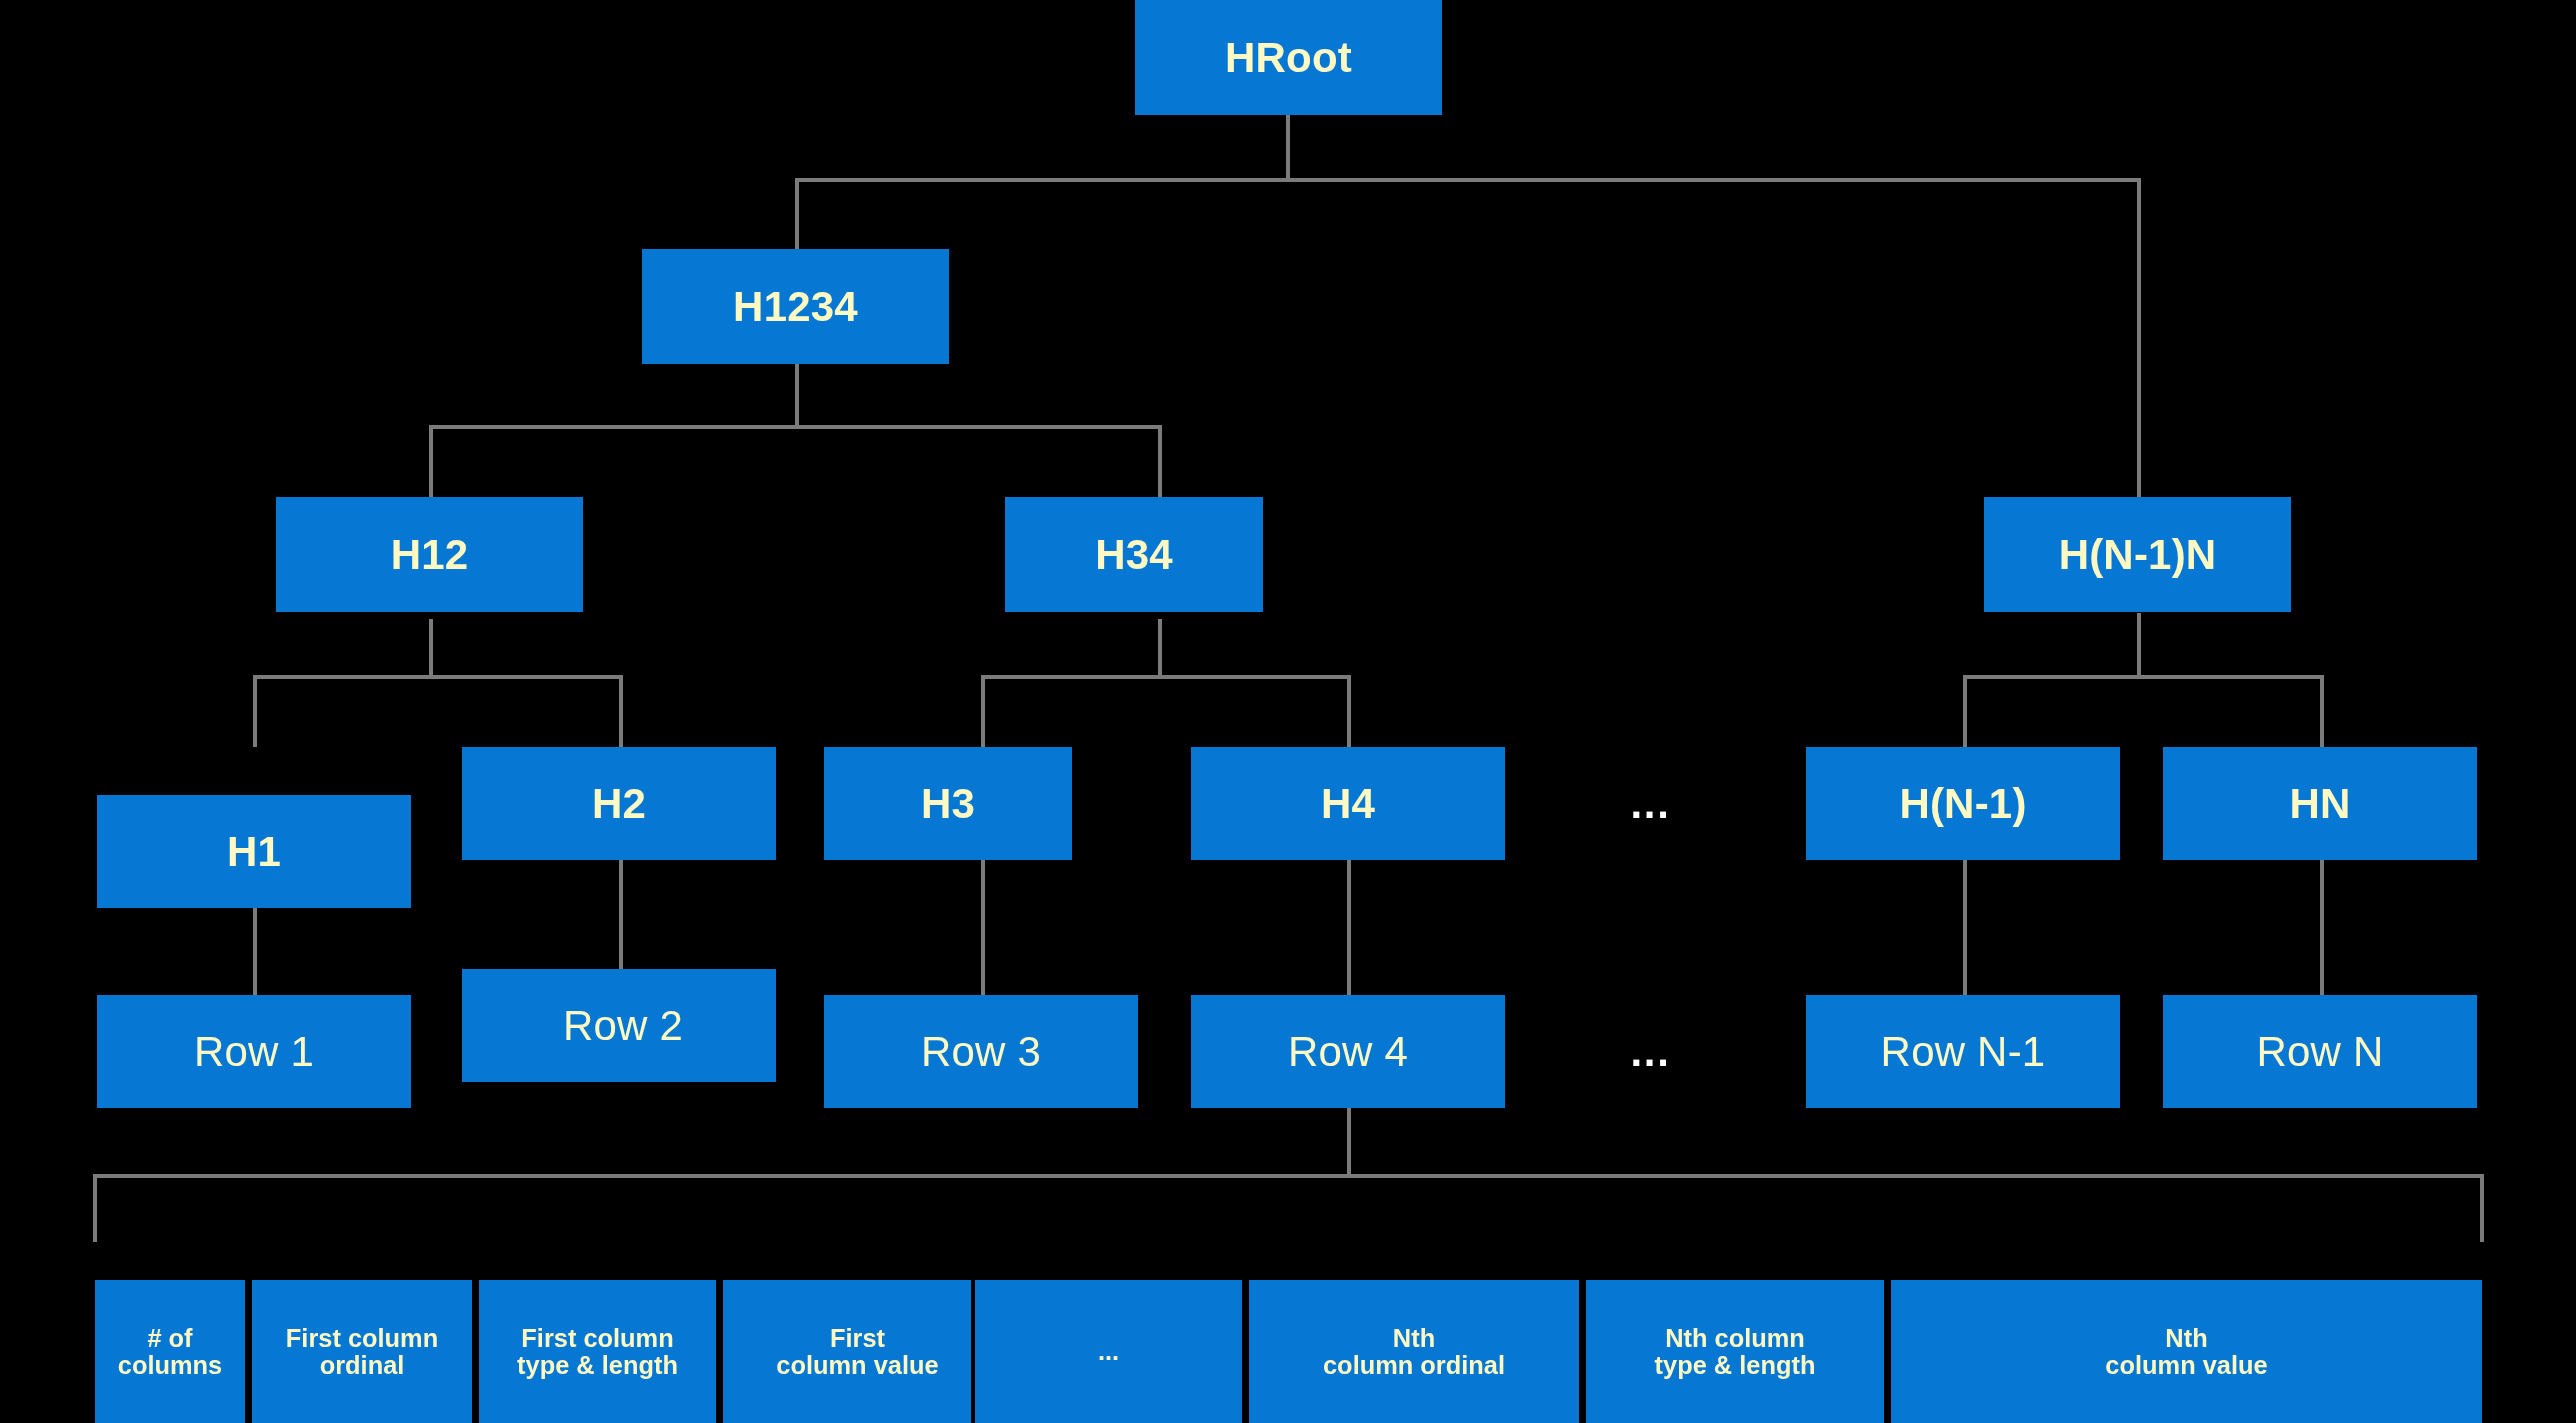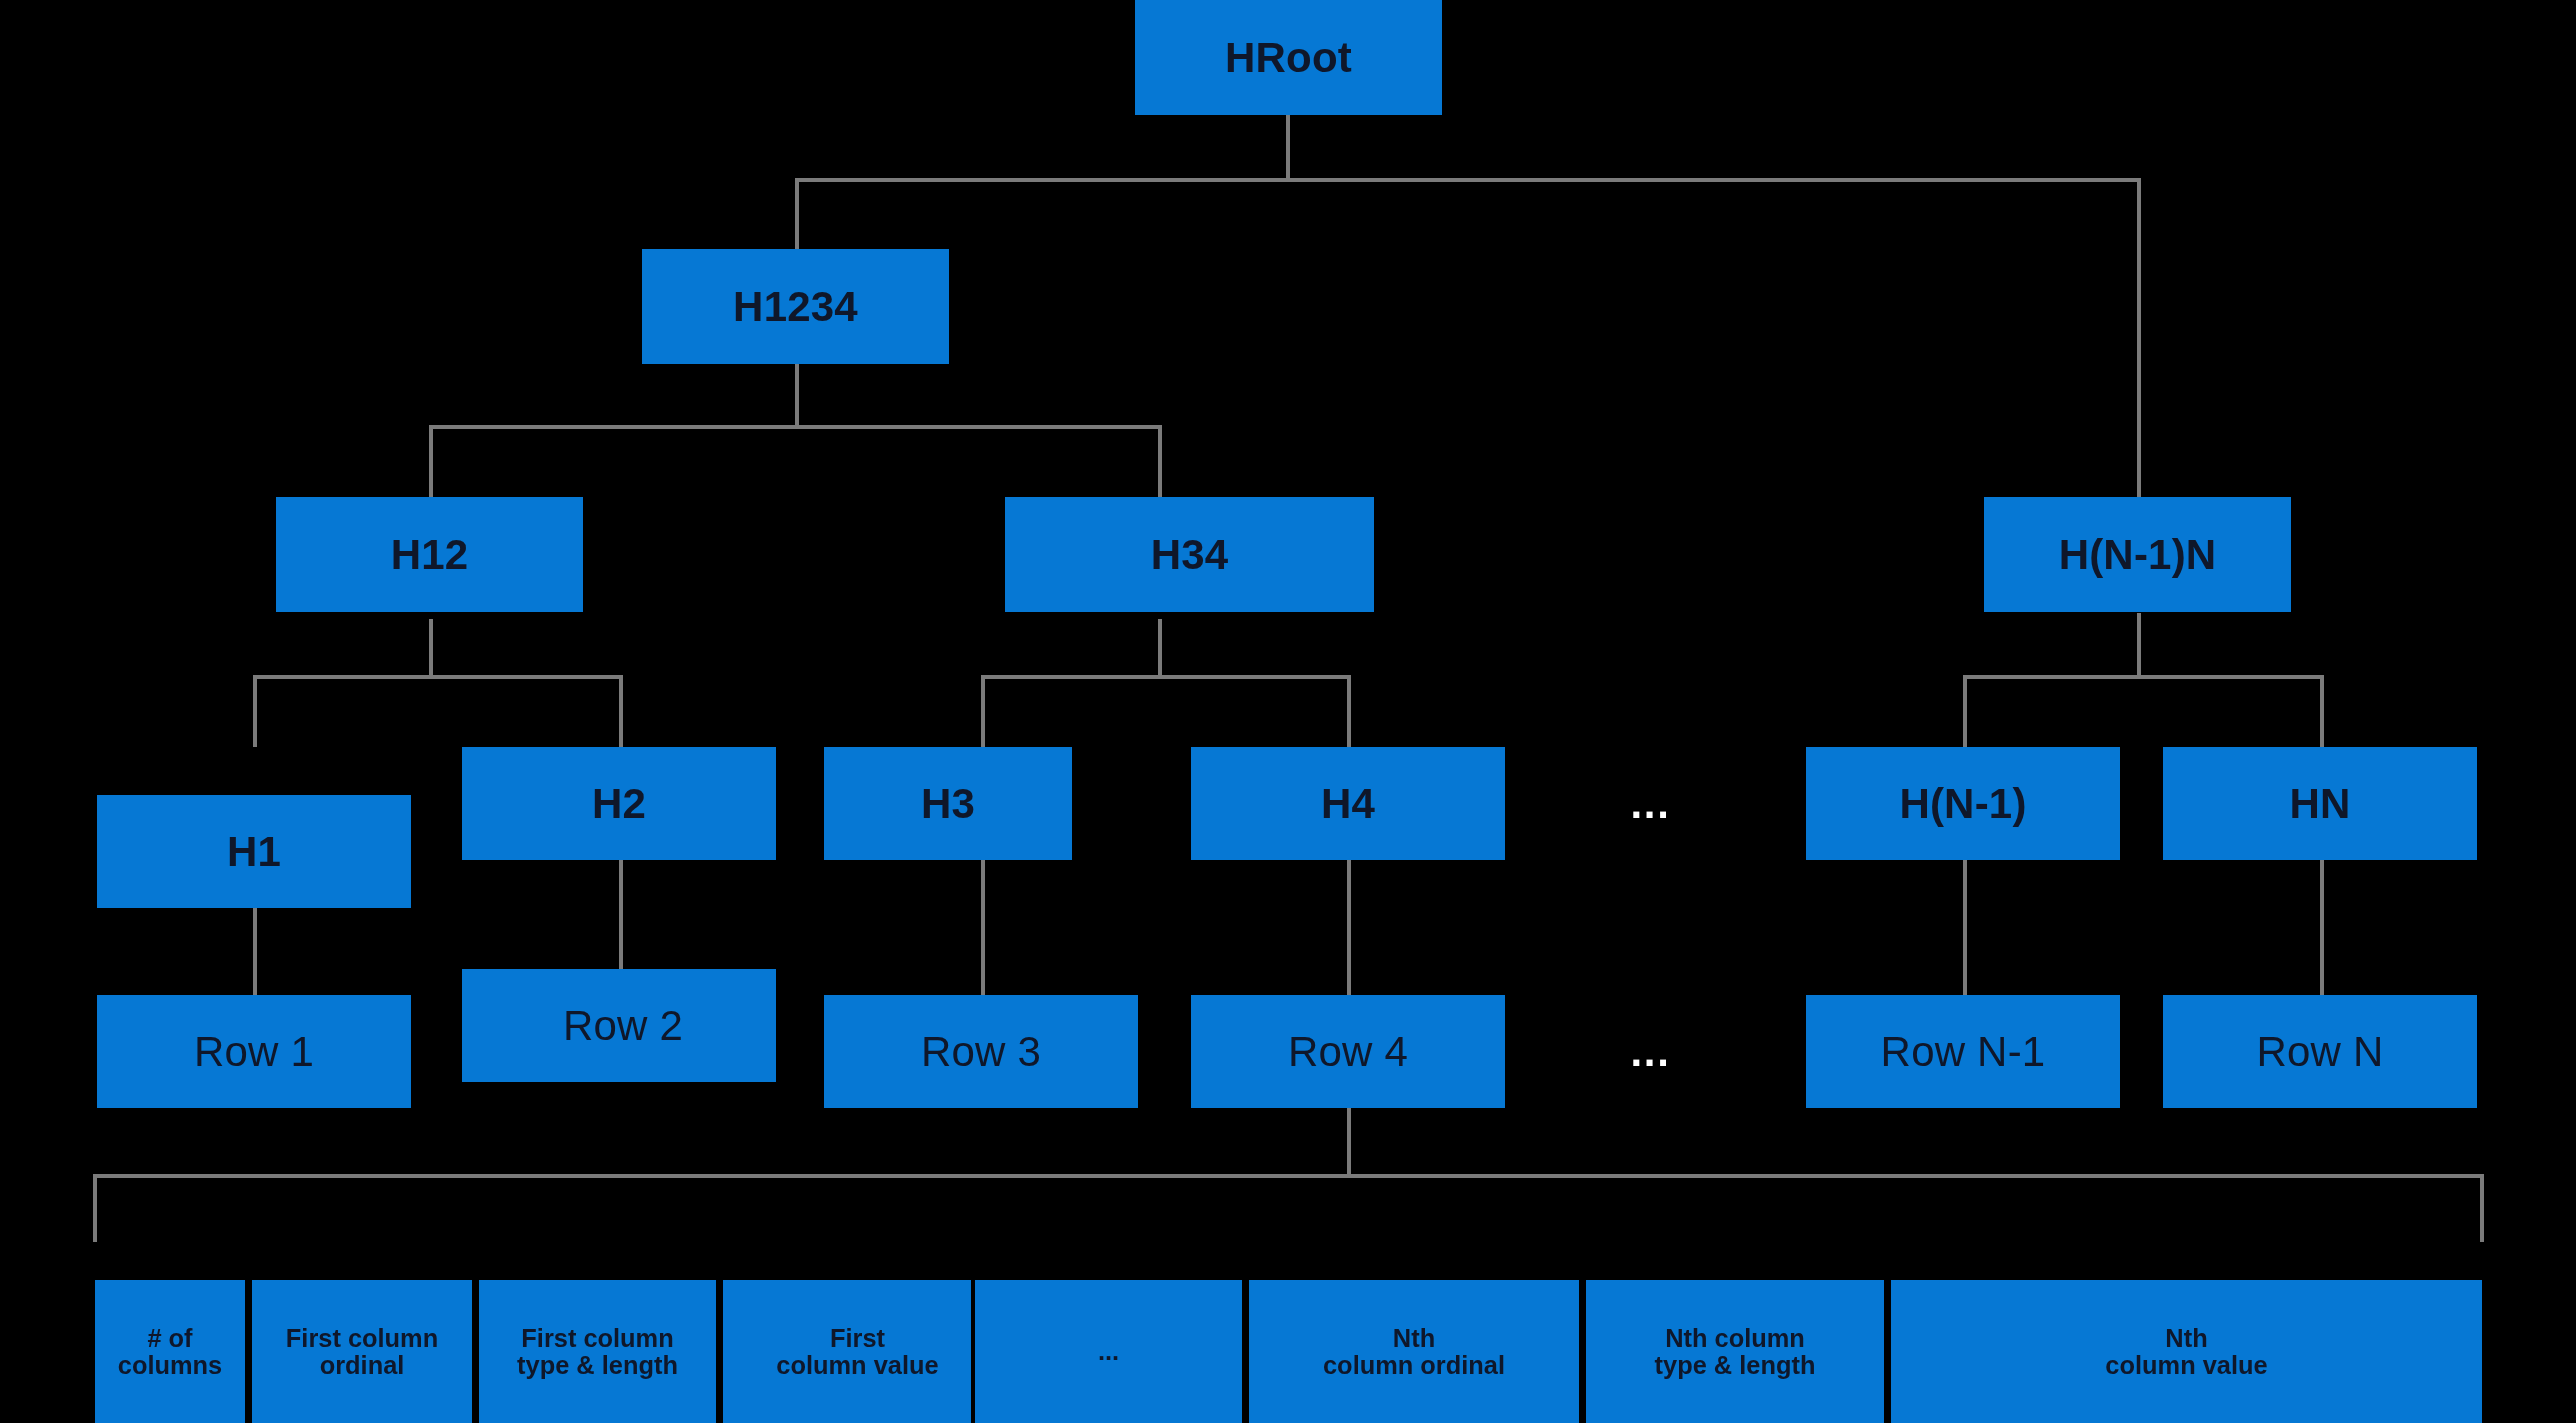--- a/index.html
+++ b/index.html
@@ -15,21 +15,21 @@
     position: relative;
     width: 2576px;
     height: 1424px;
     background: #000000;
     overflow: hidden;
   }
   
   .node {
     position: absolute;
     background: #0678d4;
-    color: #0f172a;
+    color: #fef9c3;
     display: flex;
     align-items: center;
     justify-content: center;
     text-align: center;
     line-height: 1.08;
     box-sizing: border-box;
     z-index: 3;
   }
   .node .lbl {
     display: block;
@@ -117,21 +117,21 @@
     <span class="lbl">HRoot</span>
   </div>
 
   <div class="node hash" style="left:642px; top:249px; width:307px; height:115px;">
     <span class="lbl">H1234</span>
   </div>
 
   <div class="node hash" style="left:276px; top:497px; width:307px; height:115px;">
     <span class="lbl">H12</span>
   </div>
-  <div class="node hash" style="left:1005px; top:497px; width:369px; height:115px;">
+  <div class="node hash" style="left:1005px; top:497px; width:258px; height:115px;">
     <span class="lbl">H34</span>
   </div>
   <div class="node hash" style="left:1984px; top:497px; width:307px; height:115px;">
     <span class="lbl">H(N-1)N</span>
   </div>
 
   <div class="node hash" style="left:97px; top:747px; width:314px; height:113px;margin-top:48px;">
     <span class="lbl">H1</span>
   </div>
   <div class="node hash" style="left:462px; top:747px; width:314px; height:113px;">

